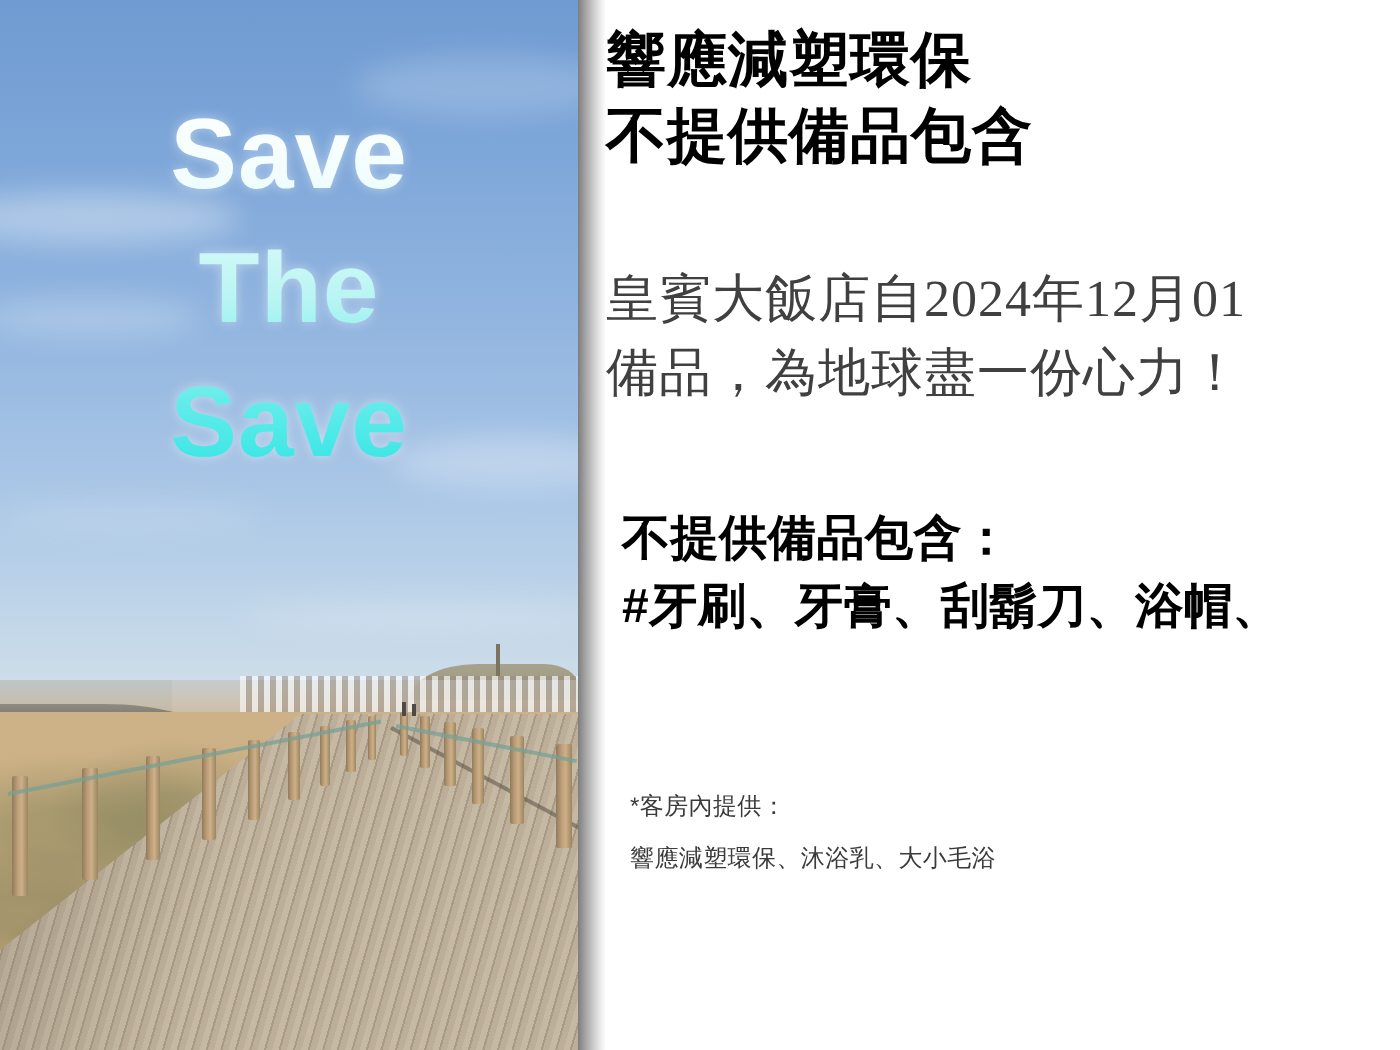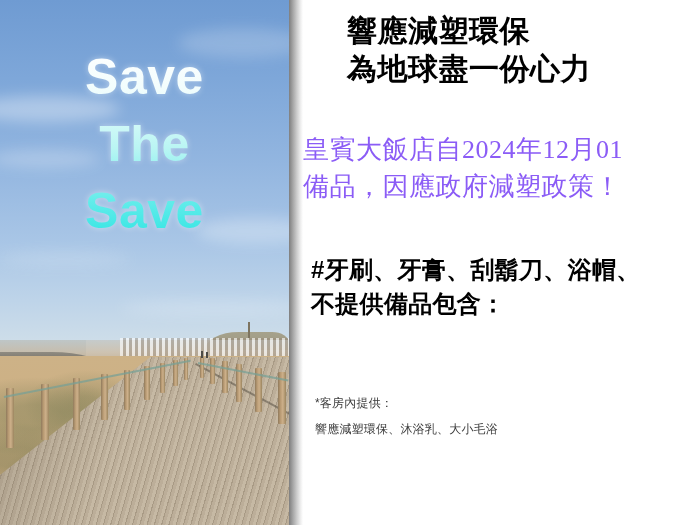--- a/index.html
+++ b/index.html
@@ -205,30 +205,30 @@
     position: absolute;
     left: 0px; top: 12px;
     width: 397px;
     font-family: "Liberation Sans", "DejaVu Sans", sans-serif;
     font-weight: bold;
     font-size: 30px;
     line-height: 38px;
     color: #000000;
     letter-spacing: 0.5px;
   }
-  .heading span { display: block; margin-left: 44px; }
+  .heading span { display: block; }
 
   .para-serif {
     position: absolute;
     left: 0px; top: 131px;
     width: 397px;
     font-family: "Liberation Serif", "DejaVu Serif", serif;
     font-size: 26px;
     line-height: 37px;
-    color: #8b5cf6;
+    color: #404040;
     letter-spacing: 0.5px;
   }
   .para-serif span { display: block; }
 
   .list-bold {
     position: absolute;
     left: 8px; top: 253px;
     width: 389px;
     font-family: "Liberation Sans", "DejaVu Sans", sans-serif;
     font-weight: bold;
@@ -310,31 +310,31 @@
       <span>Save</span>
     </div>
   </div>
 
   <div id="seam"></div>
 
   <div id="text-pane">
 
     <div class="heading">
       <span>響應減塑環保</span>
-      <span>為地球盡一份心力</span>
+      <span>不提供備品包含</span>
     </div>
 
     <div class="para-serif">
       <span>皇賓大飯店自2024年12月01</span>
-      <span>備品，因應政府減塑政策！</span>
+      <span>備品，為地球盡一份心力！</span>
     </div>
 
     <div class="list-bold">
+      <span>不提供備品包含：</span>
       <span>#牙刷、牙膏、刮鬍刀、浴帽、</span>
-      <span>不提供備品包含：</span>
     </div>
 
     <div class="note-small">
       <span>*客房內提供：</span>
       <span>響應減塑環保、沐浴乳、大小毛浴</span>
     </div>
 
   </div>
 </div>
 

